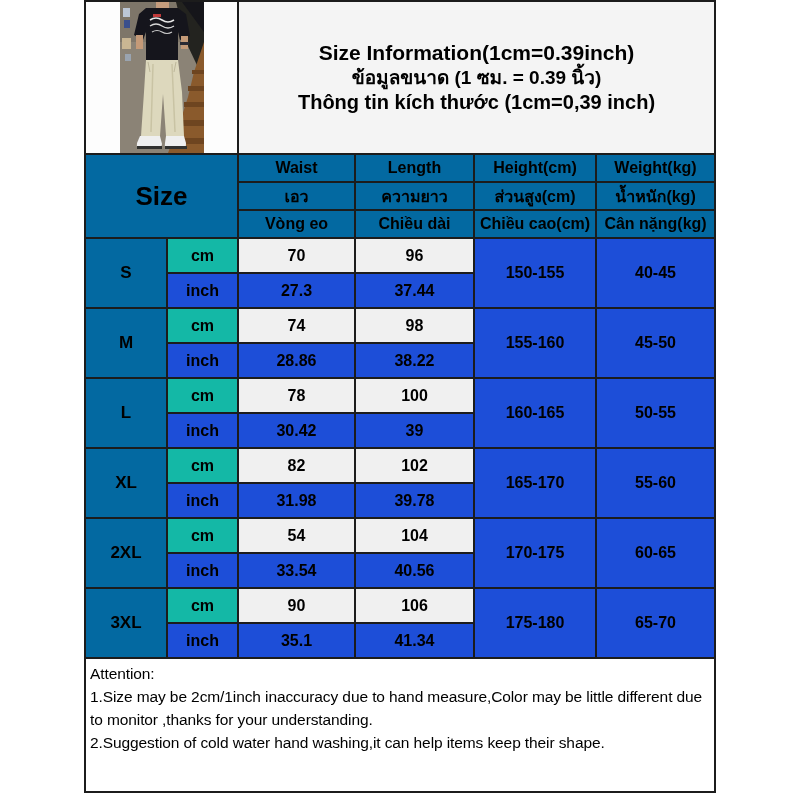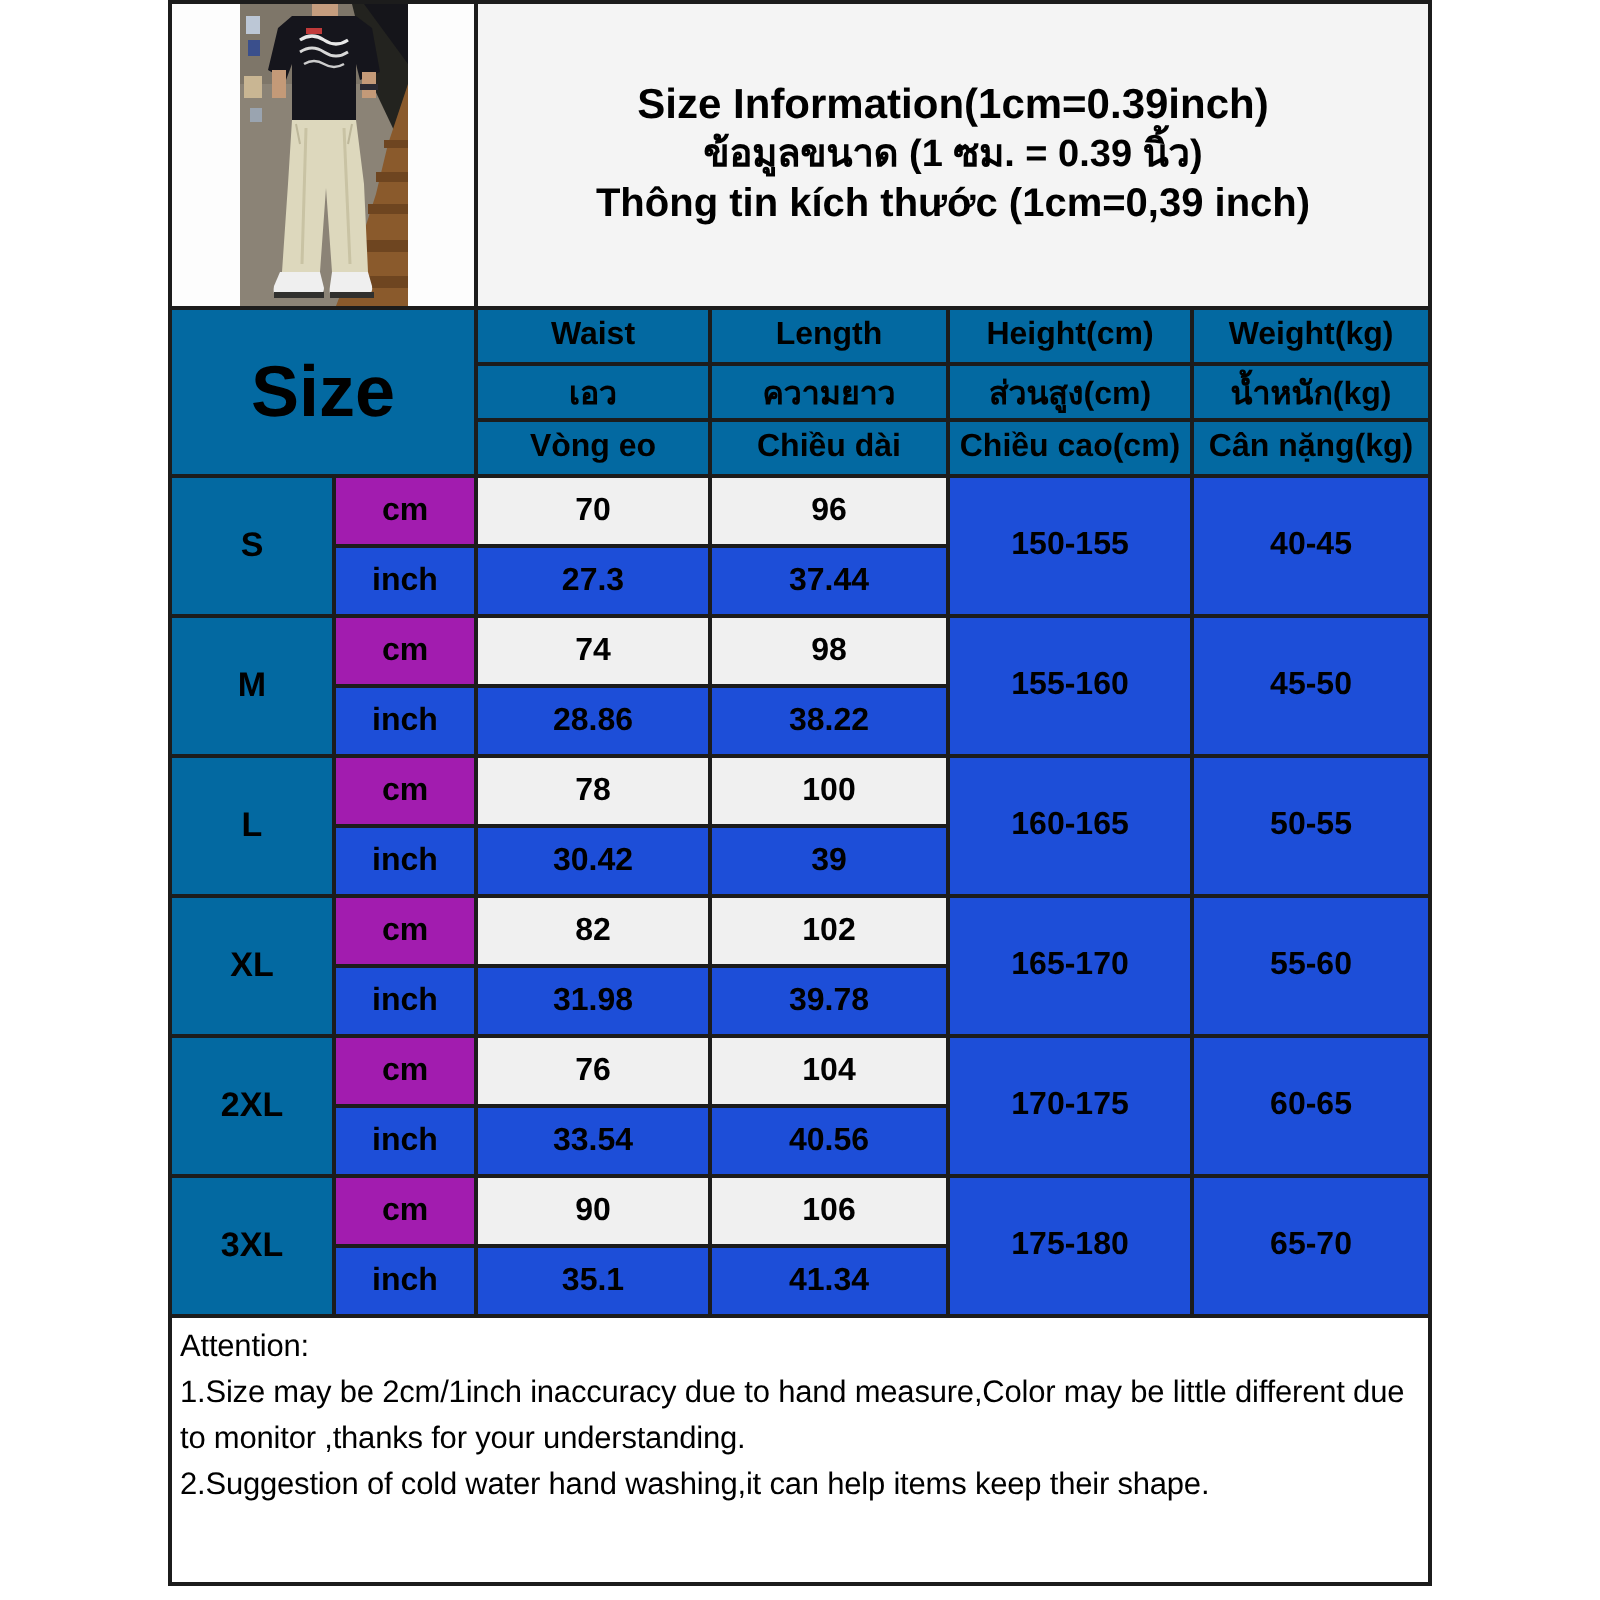--- a/index.html
+++ b/index.html
@@ -26,32 +26,32 @@
     overflow:hidden;
     font-weight:700;
     font-size:16px;
   }
   tr.r-top{height:153px;}
   tr.r-head{height:28px;}
   tr.r-data{height:35px;}
   tr.r-note{height:134px;padding-left:21px;}
 
   .bg-grey{background:#0369a1;}
-  .bg-unit{background:#a21caf;}
+  .bg-unit{background:#14b8a6;}
   .bg-cm{background:#f0f0f0;}
   .bg-white{background:#1d4ed8;}
   .photo-cell{background:#fdfdfd;vertical-align:top;}
   .title-cell{background:#f4f4f4;}
 
   .title-cell .t-line{display:block;line-height:25px;}
   .t-en{font-size:21px;font-weight:700;}
   .t-th{font-size:19px;font-weight:700;}
   .t-vi{font-size:20px;font-weight:700;}
 
-  .size-big{font-size:36px;font-weight:700;}
+  .size-big{font-size:26px;font-weight:700;}
   .hdr{font-size:16px;font-weight:700;}
   .size-label{font-size:17px;font-weight:700;}
   .range-val{font-size:16px;font-weight:700;}
 
   .note-cell{
     text-align:left;
     vertical-align:top;
     font-weight:400;
     font-size:15.5px;
     line-height:23px;
@@ -209,21 +209,21 @@
     </tr>
     <tr class="r-data">
       <td class="bg-white">inch</td>
       <td class="bg-white">31.98</td>
       <td class="bg-white">39.78</td>
     </tr>
 
     <tr class="r-data">
       <td rowspan="2" class="bg-grey size-label">2XL</td>
       <td class="bg-unit">cm</td>
-      <td class="bg-cm">76</td>
+      <td class="bg-cm">54</td>
       <td class="bg-cm">104</td>
       <td rowspan="2" class="bg-white range-val">170-175</td>
       <td rowspan="2" class="bg-white range-val">60-65</td>
     </tr>
     <tr class="r-data">
       <td class="bg-white">inch</td>
       <td class="bg-white">33.54</td>
       <td class="bg-white">40.56</td>
     </tr>
 

